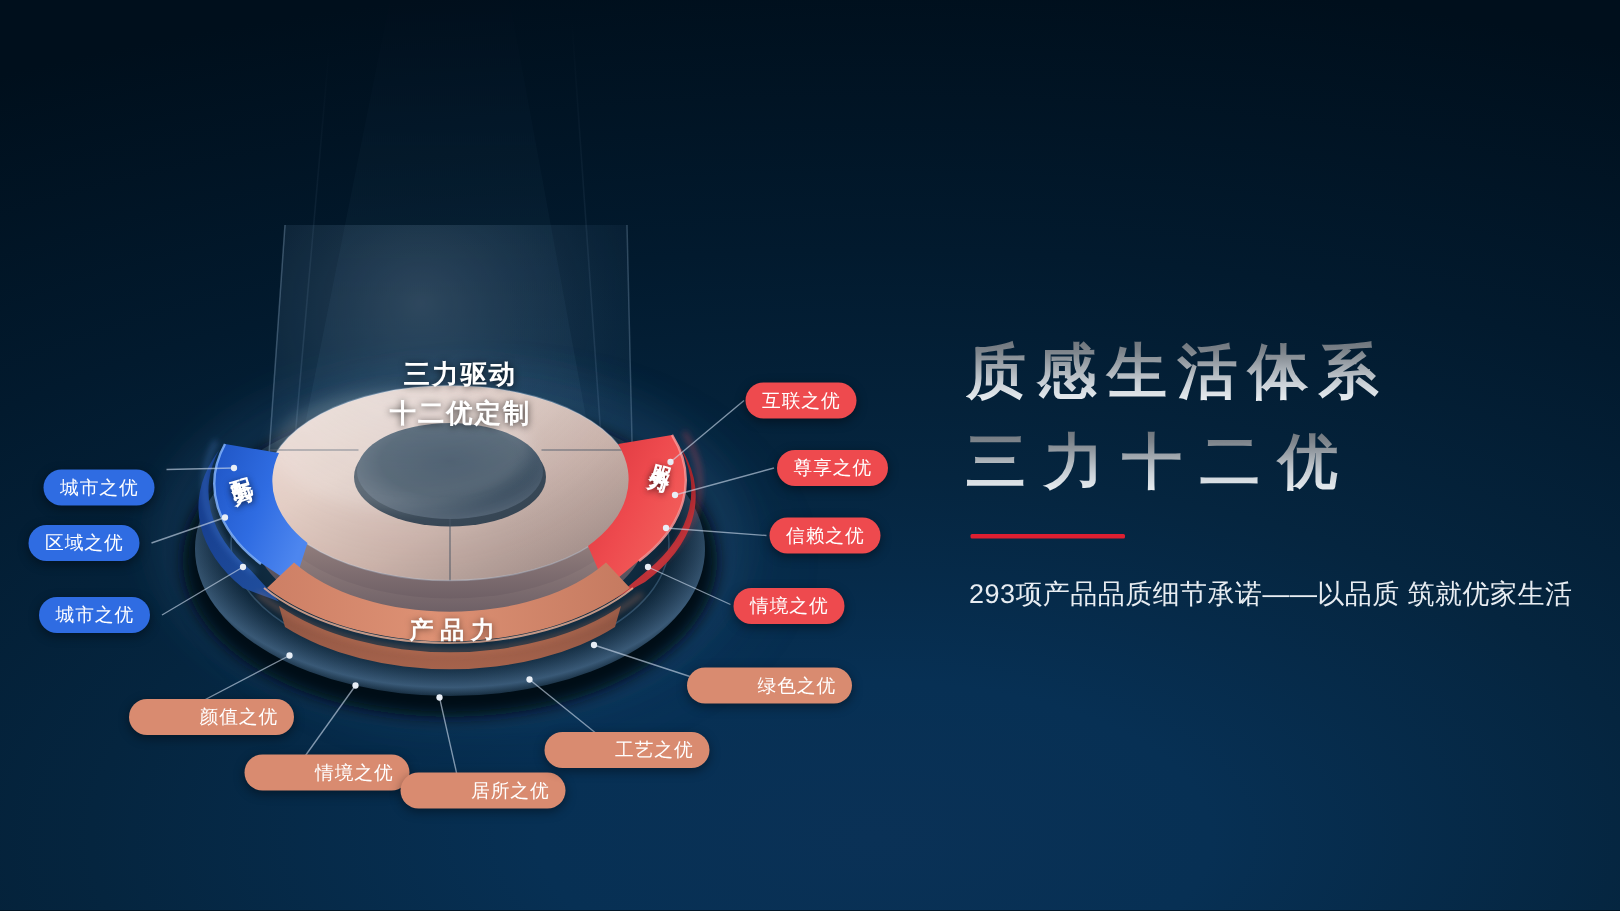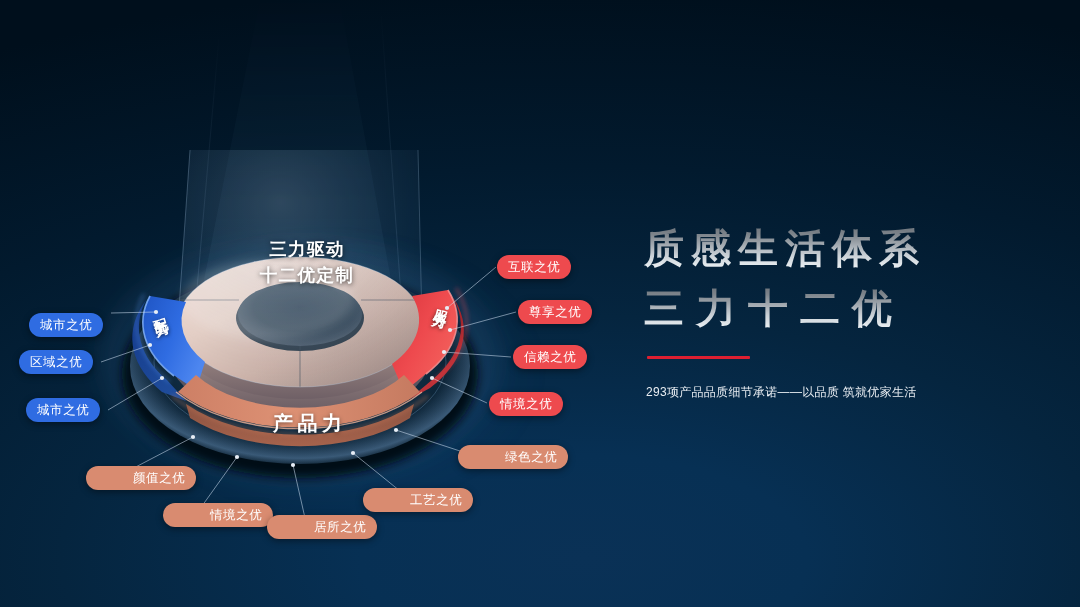--- a/index.html
+++ b/index.html
@@ -53,21 +53,21 @@
   
   .arc-title{
     position:absolute;color:#ffffff;font-weight:bold;
     text-shadow:0 1px 4px rgba(0,0,0,0.5);
     pointer-events:none;white-space:nowrap;
   }
   .arc-title.vertical{
     font-size:14px;letter-spacing:2px;
     writing-mode:vertical-rl;text-orientation:upright;
   }
-  .arc-title.horiz{font-size:20px;letter-spacing:4.5px;}
+  .arc-title.horiz{font-size:16px;letter-spacing:4.5px;}
 
   
   .pill{
     position:absolute;
     display:flex;align-items:center;justify-content:center;
     height:24px;padding:0 11px;
     border-radius:12px;
     color:#ffffff;font-size:12.5px;letter-spacing:0.6px;
     white-space:nowrap;
     box-shadow:0 2px 7px rgba(0,0,0,0.42);
@@ -85,21 +85,21 @@
     color:transparent;-webkit-text-fill-color:transparent;
     white-space:nowrap;
   }
   .headline.line2{letter-spacing:7px;}
   .rule{
     width:103px;height:3px;background:#de1f31;
     margin:18px 0 0 3px;border-radius:1px;
   }
   .subline{
     margin-top:25px;margin-left:2px;
-    color:#e8edf2;font-size:12px;letter-spacing:0.3px;white-space:nowrap;
+    color:#e8edf2;font-size:18px;letter-spacing:0.3px;white-space:nowrap;
   }
 </style>
 </head>
 <body>
 
 <div id="stage">
 
   <div class="beam beam-main"></div>
   <div class="beam-edge" style="left:206px;top:30px;height:300px;transform:rotate(5deg);"></div>
   <div class="beam-edge" style="left:392px;top:10px;height:330px;transform:rotate(-4deg);"></div>

